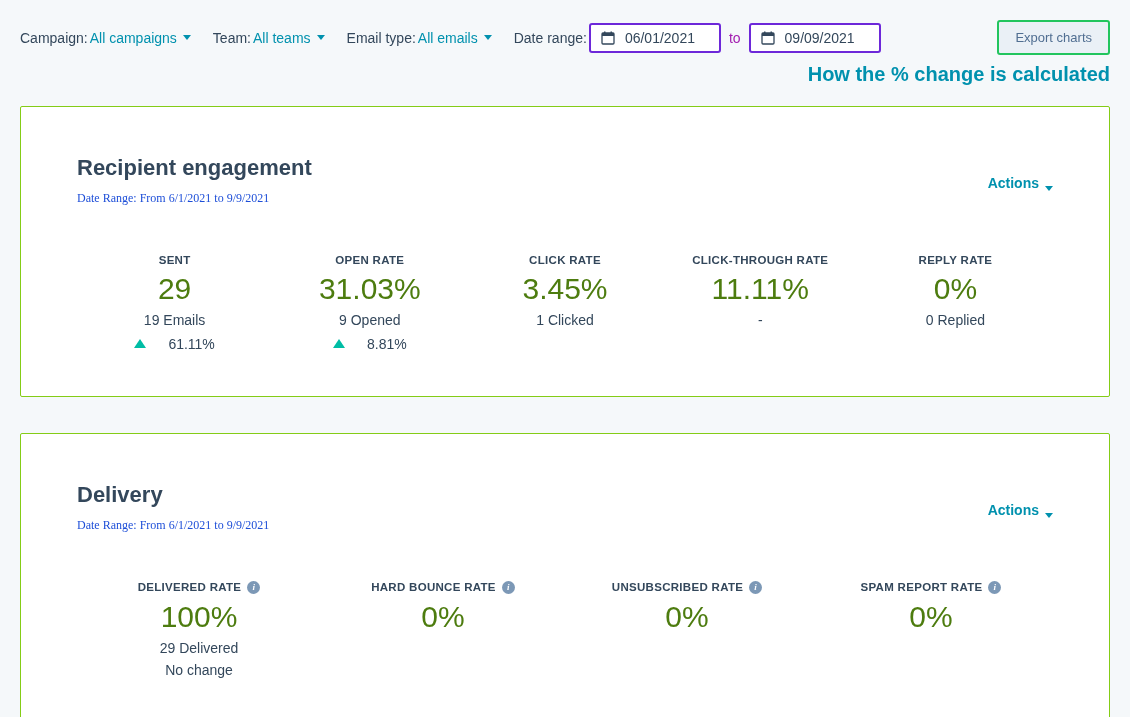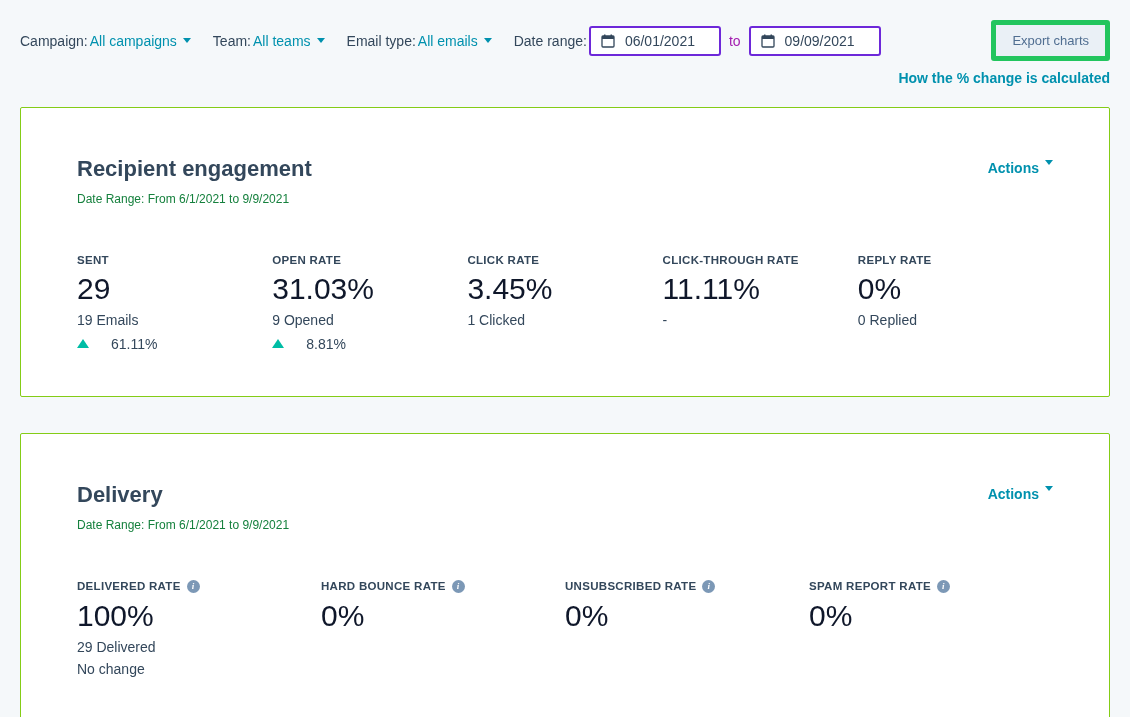--- a/index.html
+++ b/index.html
@@ -54,34 +54,34 @@
       display: inline-block;
     }
     .to-label {
       font-size: 14px;
       color: #a21caf;
       margin: 0 8px;
     }
     .spacer { flex: 1; }
     .export-btn {
       background: #eaf0f6;
-      border: 5px solid #22c55e;
+      border: 2px solid #22c55e;
       border-radius: 3px;
       padding: 8px 16px;
       font-size: 13px;
       color: #506e91;
       cursor: pointer;
     }
     .header-link-row {
       text-align: right;
       margin-bottom: 20px;
     }
     .header-link {
       color: #0091ae;
-      font-size: 14px;
+      font-size: 20px;
       font-weight: 600;
       cursor: pointer;
     }
 
     .card {
       background: #fff;
       border: 1px solid #84cc16;
       border-radius: 2px;
       padding: 48px 56px 44px;
       margin-bottom: 36px;
@@ -93,55 +93,56 @@
       margin-bottom: 44px;
     }
     .card-title {
       font-size: 22px;
       font-weight: 600;
       color: #33475b;
       margin-bottom: 10px;
     }
     .card-subtitle {
       font-size: 12px;
-      color: #15803d;
+      color: #1d4ed8;
+      font-family: Liberation Serif, serif;
     }
     .actions {
       display: inline-flex;
-      align-items: flex-start;
+      align-items: flex-end;
       color: #0091ae;
       font-size: 14px;
       font-weight: 600;
       cursor: pointer;
-      margin-top: 4px;
+      margin-top: 20px;
     }
     .actions .caret-down { border-top-color: #0091ae; }
 
     .stats-row {
       display: flex;
     }
     .stat {
       flex: 1;
-      text-align: left;
+      text-align: center;
     }
     .stat-label {
       font-size: 11.5px;
       letter-spacing: 0.3px;
       font-weight: 600;
       color: #33475b;
       margin-bottom: 6px;
       display: inline-flex;
       align-items: center;
       gap: 6px;
       justify-content: center;
     }
     .stat-value {
       font-size: 30px;
       font-weight: 400;
-      color: #0f172a;
+      color: #4d7c0f;
       margin-bottom: 6px;
     }
     .stat-sub {
       font-size: 14px;
       color: #33475b;
       margin-bottom: 6px;
     }
     .stat-change {
       font-size: 14px;
       color: #33475b;

